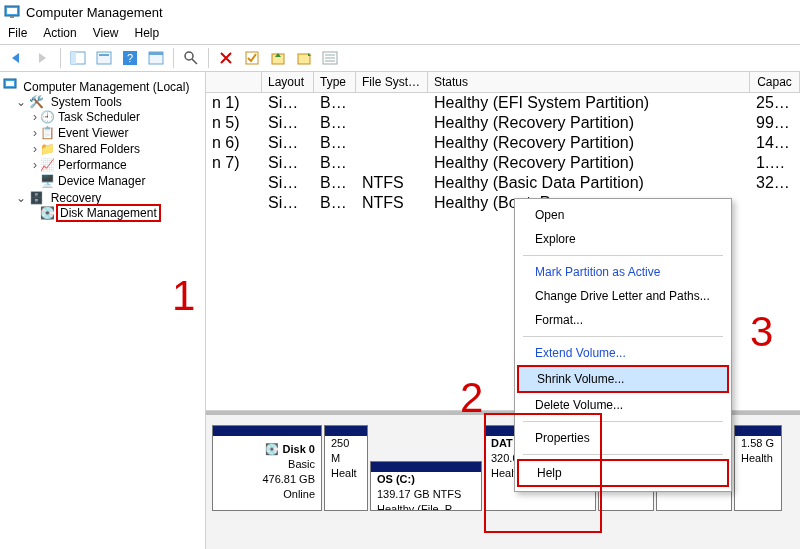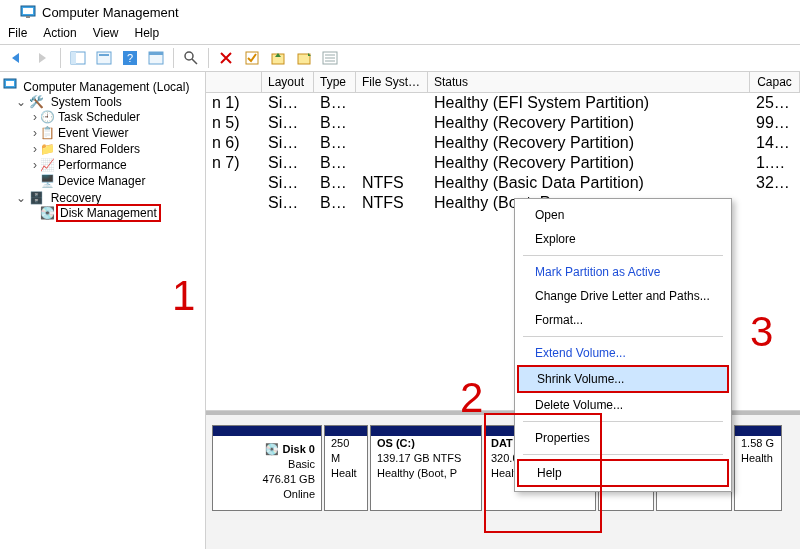--- a/index.html
+++ b/index.html
@@ -10,21 +10,21 @@
     background: #fff;
     color: #000;
     width: 800px;
     height: 549px;
     overflow: hidden;
     position: relative;
   }
   .titlebar {
     display: flex;
     align-items: center;
-    padding: 4px 20px;
+    padding: 4px 4px;
     gap: 6px;
   }
   .titlebar .tbicon svg { display:block; }
   .titlebar .title { font-size: 13px; }
   .menubar {
     display: flex;
     gap: 16px;
     padding: 2px 8px 4px 8px;
     font-size: 12px;
   }
@@ -393,25 +393,25 @@
             <span>476.81 GB</span><br>
             <span>Online</span>
           </div>
         </div>
         <div id="parts" style="display:flex; gap:2px; flex:1;">
             <div class="part" style="width: 44px;">
               <div class="stripe"></div>
               <div>250 M</div>
               <div>Healt</div>
             </div>
-            <div class="part" style="width: 112px;">
+            <div class="part" style="width: 112px; margin-top: 36px;">
               <div class="stripe"></div>
               <div style="font-weight: bold;">OS  (C:)</div>
               <div>139.17 GB NTFS</div>
-              <div>Healthy (Boot, P</div>
+              <div>Healthy (File, P</div>
             </div>
             <div class="part" style="width: 112px;">
               <div class="stripe"></div>
               <div style="font-weight: bold;">DAT</div>
               <div>320.00 GB NTFS</div>
               <div>Healthy (Basic Da</div>
             </div>
             <div class="part" style="width: 56px;">
               <div class="stripe"></div>
               <div>990 MB</div>

